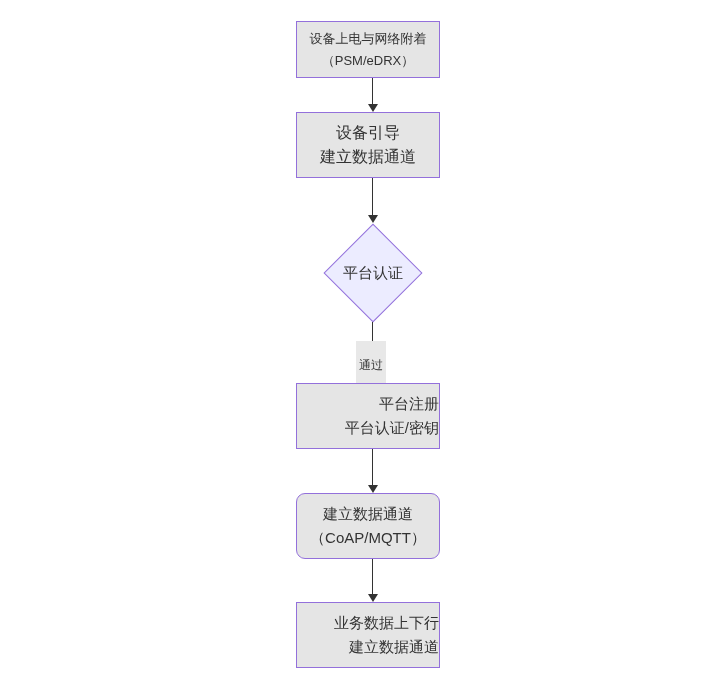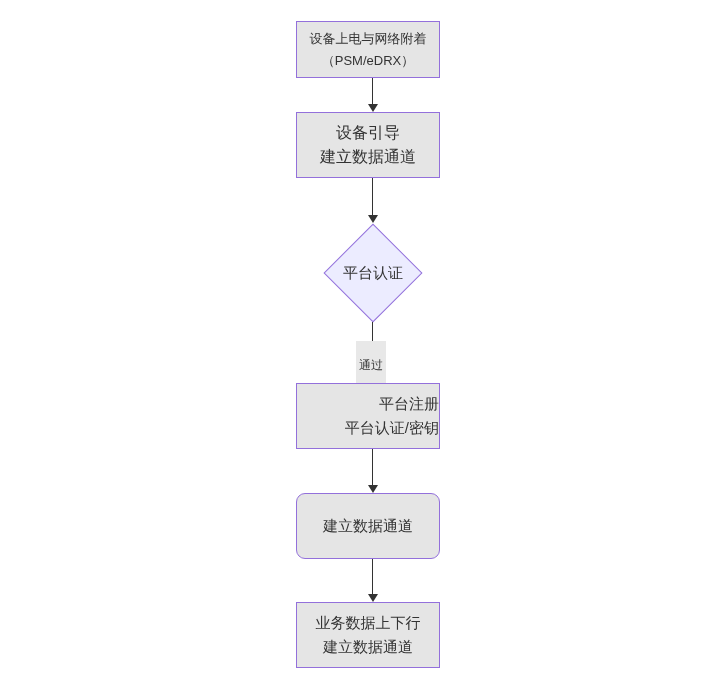--- a/index.html
+++ b/index.html
@@ -23,21 +23,21 @@
     flex-direction: column;
     align-items: center;
     justify-content: center;
     text-align: center;
   }
   .node-rect span { display: block; white-space: nowrap; }
   .n-a { top: 21px;  height: 57px; font-size: 13px; line-height: 22px; }
   .n-b { top: 112px; height: 66px; font-size: 16px; line-height: 24px; }
   .n-d { top: 383px; height: 66px; font-size: 15px; line-height: 24px; align-items: flex-end; }
   .n-e { top: 493px; height: 66px; font-size: 15px; line-height: 24px; border-radius: 9px; }
-  .n-f { top: 602px; height: 66px; font-size: 15px; line-height: 24px; }
+  .n-f { top: 602px; height: 66px; font-size: 15px; line-height: 24px; align-items: flex-end; }
 
   .diamond-wrap {
     position: absolute;
     left: 322px;
     top: 223px;
     width: 102px;
     height: 99px;
   }
   .diamond-shape {
     position: absolute;
@@ -130,20 +130,21 @@
     <span>平台注册</span>
     <span>平台认证/密钥</span>
   </div>
 
   <div class="edge e4">
     <div class="arrowhead"></div>
   </div>
 
   <div class="node-rect n-e">
     <span>建立数据通道</span>
+    <span>（CoAP/MQTT）</span>
   </div>
 
   <div class="edge e5">
     <div class="arrowhead"></div>
   </div>
 
   <div class="node-rect n-f">
     <span>业务数据上下行</span>
     <span>建立数据通道</span>
   </div>

